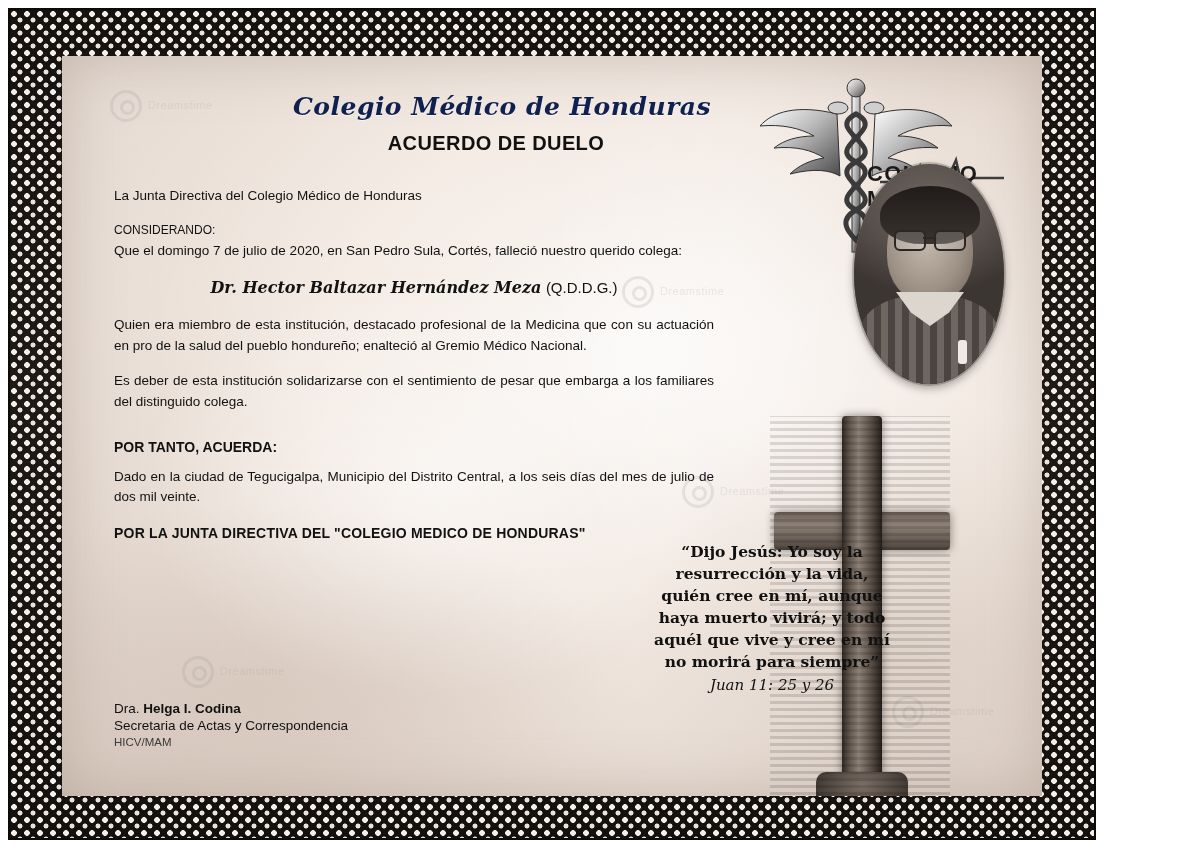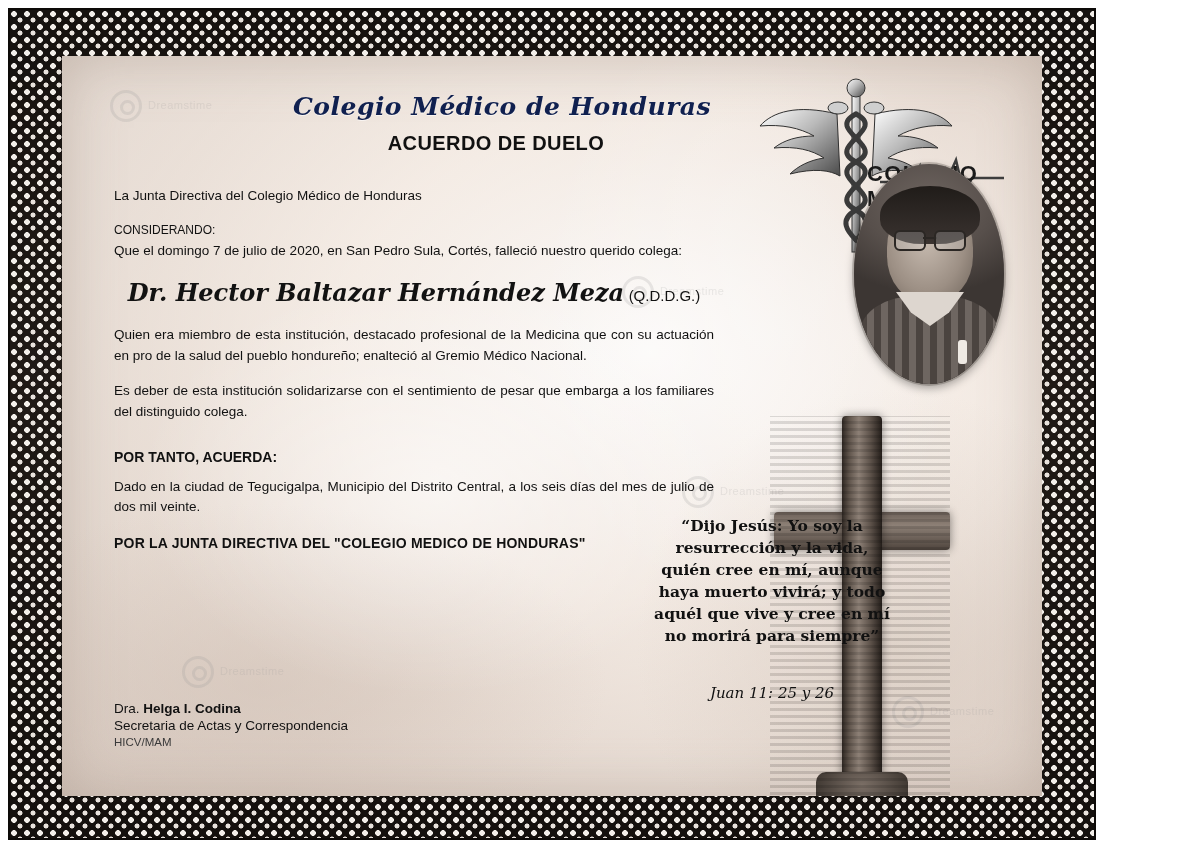--- a/index.html
+++ b/index.html
@@ -93,21 +93,21 @@
 
   
   .body-col{position:absolute;left:52px;top:130px;width:600px;color:#111;}
   .p{font-size:13.5px;line-height:1.55;margin:0 0 14px 0;text-align:justify;}
   .p.lead{margin-bottom:16px;text-align:left;}
   .considerando{font-size:12px;font-weight:normal;margin:0 0 4px 0;}
   .deceased{
     text-align:center;margin:10px 0 18px 0;
   }
   .deceased .nm{
-    font-family:"DejaVu Serif",serif;font-style:italic;font-weight:bold;font-size:24px;color:#121212;
+    font-family:"DejaVu Serif",serif;font-style:italic;font-weight:bold;font-size:16px;color:#121212;
   }
   .deceased .qd{font-family:"Liberation Sans",sans-serif;font-style:normal;font-weight:normal;font-size:15px;}
   .portanto{font-size:14px;font-weight:bold;margin:26px 0 12px 0;}
   ol.acuerdos{margin:0 0 18px 0;padding-left:46px;}
   ol.acuerdos li{font-size:13.5px;line-height:1.85;}
   .junta{font-size:14px;font-weight:bold;letter-spacing:.2px;margin-top:17px;}
 
   
   .sign{position:absolute;left:52px;bottom:48px;width:420px;color:#111;}
   .sign .l1{font-size:13.5px;}
@@ -124,24 +124,24 @@
     background:linear-gradient(180deg,#6d6159 0%,#8d8076 35%,#4e443d 100%);
     border-radius:4px;box-shadow:0 0 10px rgba(0,0,0,.45);}
   .cross .grain{position:absolute;inset:0;
     background:repeating-linear-gradient(0deg,rgba(0,0,0,.12) 0 3px,rgba(255,255,255,.05) 3px 7px);
     mix-blend-mode:multiply;pointer-events:none;}
   .cross .base{position:absolute;left:46px;top:356px;width:92px;height:44px;
     background:radial-gradient(ellipse at 50% 30%, #7b6f66, #2a241f);border-radius:10px;}
 
   
   .scripture{
-    position:absolute;right:150px;bottom:92px;width:240px;text-align:center;
+    position:absolute;right:150px;bottom:100px;width:240px;text-align:center;
     font-family:"DejaVu Serif",serif;font-weight:bold;font-size:15.5px;line-height:1.42;color:#111;
   }
-  .scripture .ref{display:block;margin-top:36px;font-weight:normal;font-style:italic;font-size:15px;}
+  .scripture .ref{display:block;margin-top:2px;font-weight:normal;font-style:italic;font-size:15px;}
 </style>
 </head>
 <body>
 
 <div class="page">
   <div class="frame"></div>
 
   <div class="paper">
 
     <div class="wm" style="left:48px;top:34px;"><span class="ring"></span><span>Dreamstime</span></div>

